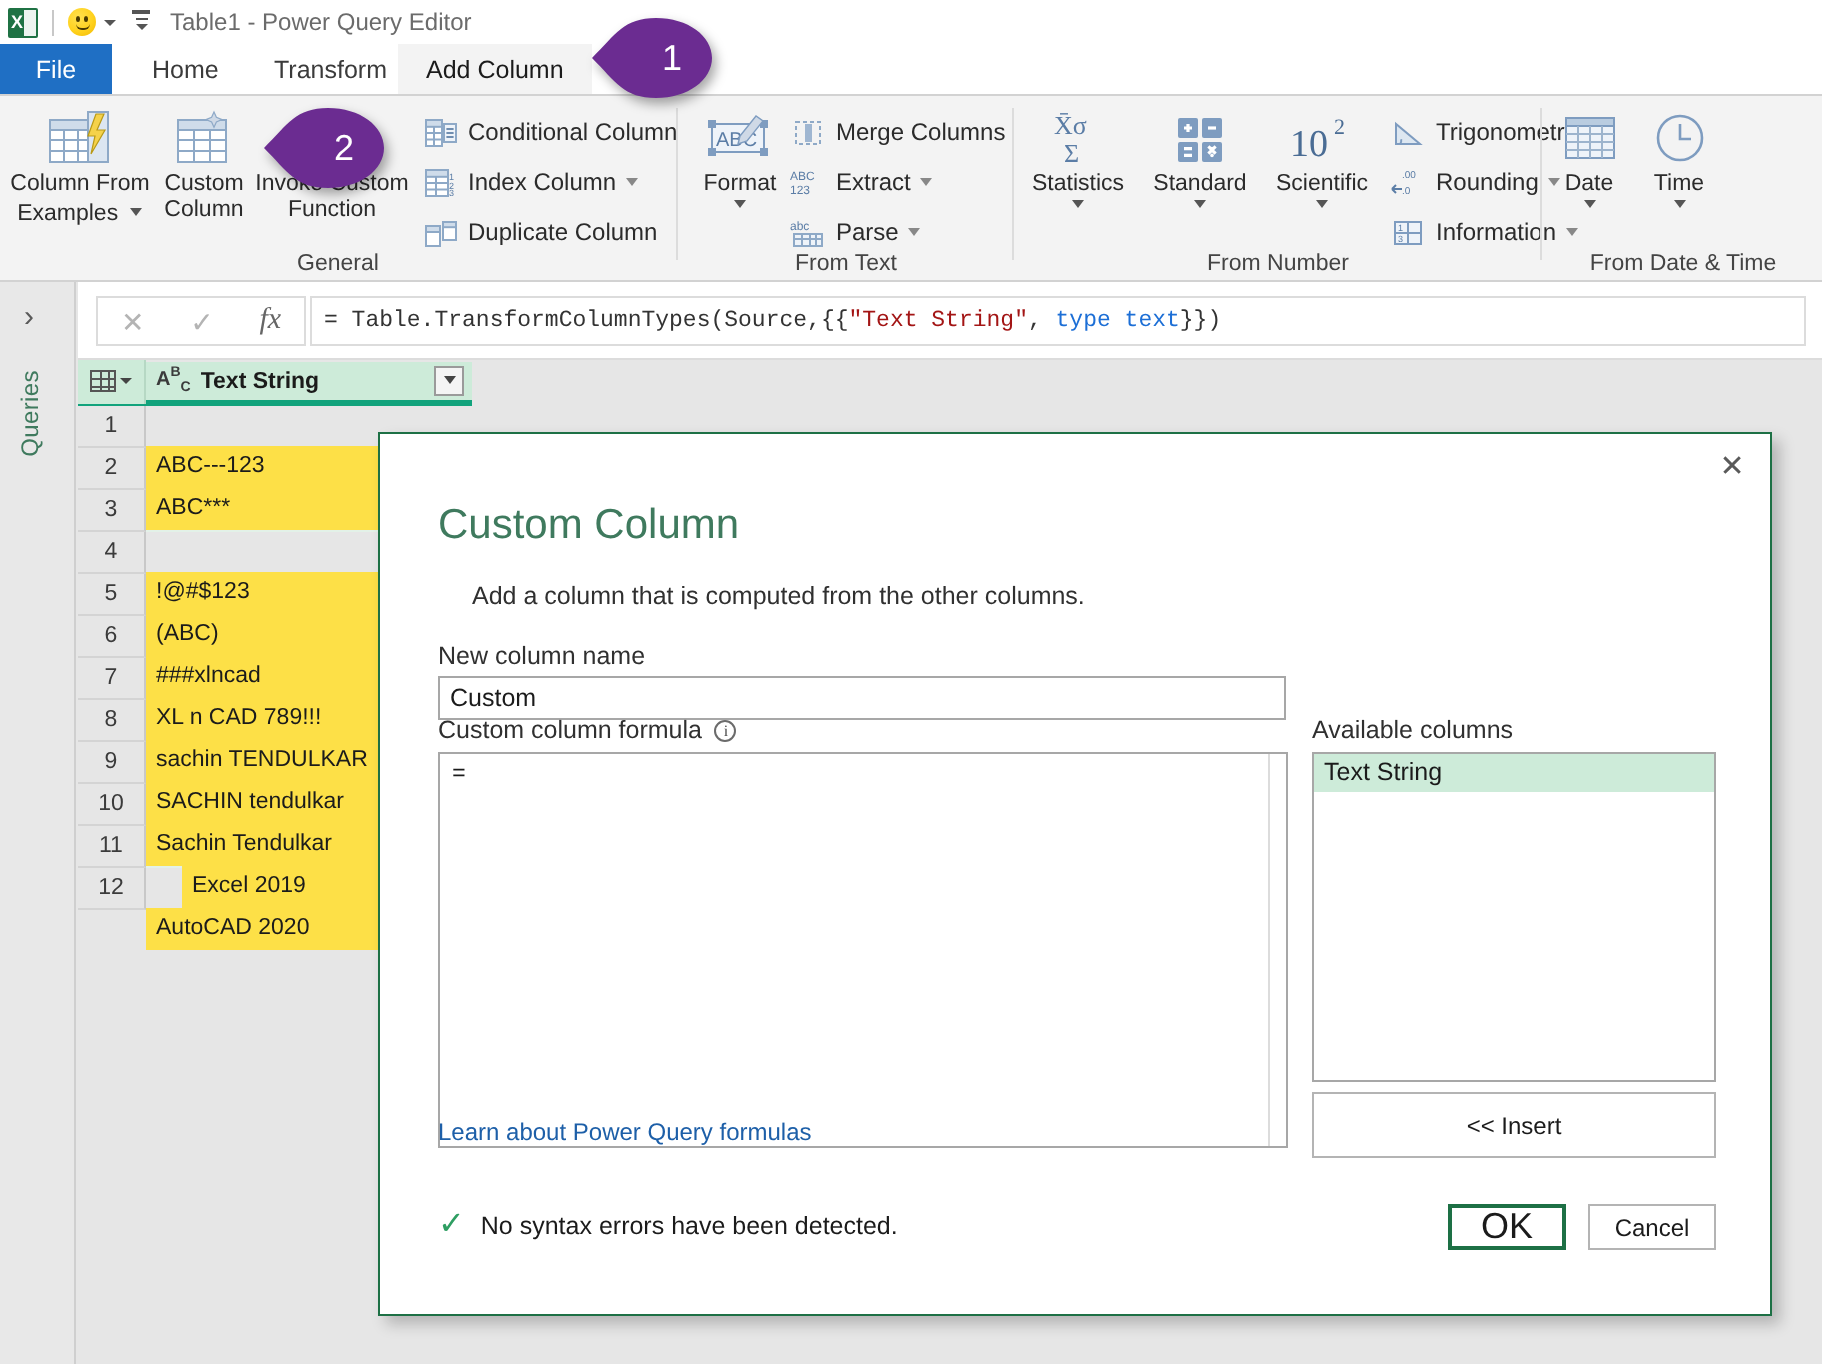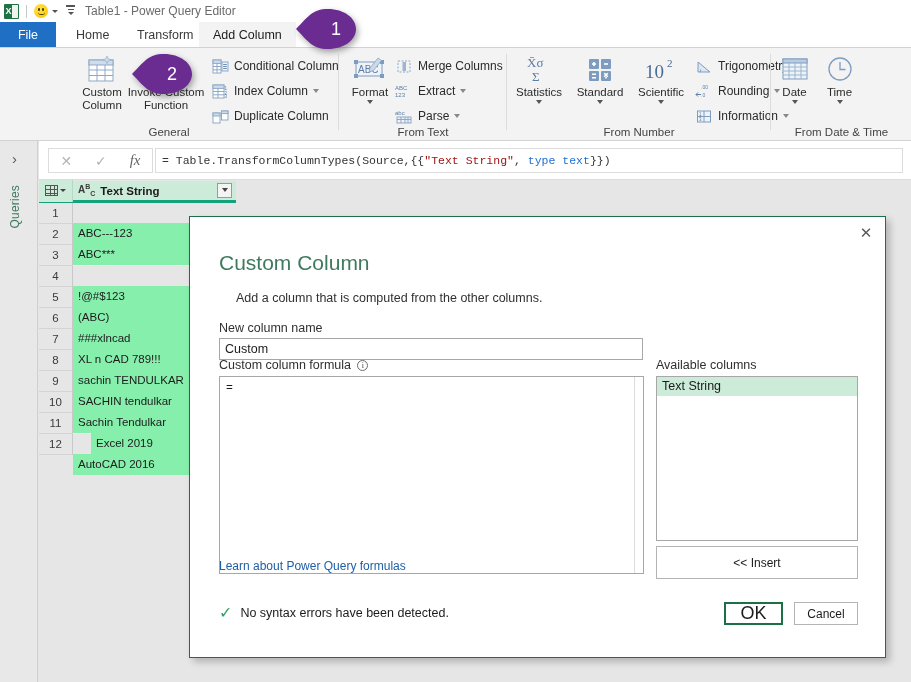--- a/index.html
+++ b/index.html
@@ -197,21 +197,21 @@
     position: absolute; left: 0; height: 21px; width: 197px;
     display: flex; align-items: center; border-bottom: 1px solid #e3f1e8;
   }
   .cell-num {
     width: 34px; height: 21px; display: flex; align-items: center; justify-content: center;
     background: #e6e6e6; border-right: 1px solid #c8c8c8; border-bottom: 1px solid #d4d4d4;
     font-size: 11.5px; color: #3b3b3b;
   }
   .cell-val {
     flex: 1; height: 21px; display: flex; align-items: center; padding-left: 5px;
-    background: #86efac; font-size: 11.5px; color: #1b1b1b; margin-top: 40px;
+    background: #fde047; font-size: 11.5px; color: #1b1b1b; margin-top: 40px;
   }
 
   
   .dlg {
     position: absolute; left: 189px; top: 216px; width: 697px; height: 442px;
     background: #ffffff; border: 1px solid #1d7045;
     box-shadow: 4px 4px 7px rgba(0,0,0,.22);
   }
   .dlg-close {
     position: absolute; right: 8px; top: 6px; width: 22px; height: 20px;
@@ -321,20 +321,34 @@
     <div class="tab home">Home</div>
     <div class="tab transform">Transform</div>
     <div class="tab addcol">Add Column</div>
   </div>
   <div class="tabbar-underline"></div>
 
   <div class="ribbon">
 
     <div class="rgroup" style="left:0; width:338px;">
 
+      <div class="bigbtn" style="left:2px; width:76px;">
+        <div class="ico">
+          <svg width="34" height="30" viewBox="0 0 34 30">
+            <rect x="2" y="6" width="21" height="21" fill="#fff" stroke="#8ea9c7"></rect>
+            <rect x="2" y="6" width="21" height="5" fill="#cfdcea" stroke="#8ea9c7"></rect>
+            <path d="M9 11v16M16 11v16M2 16h21M2 21.5h21" stroke="#8ea9c7" fill="none"></path>
+            <rect x="21" y="2" width="10" height="25" fill="#dce6f1" stroke="#8ea9c7"></rect>
+            <path d="M25 3l-4 11h3.5l-2 9 7-12h-4l3.5-8z" fill="#f5d24a" stroke="#b99a17" stroke-width=".6"></path>
+          </svg>
+        </div>
+        <div class="lbl">Column From</div>
+        <div class="lbl" style="display:inline-block">Examples</div>
+        <span style="display:inline-block;width:0;height:0;border-left:3.5px solid transparent;border-right:3.5px solid transparent;border-top:4px solid #555;vertical-align:2px;margin-left:3px;"></span>
+      </div>
 
       <div class="bigbtn" style="left:78px; width:48px;">
         <div class="ico">
           <svg width="34" height="30" viewBox="0 0 34 30">
             <rect x="4" y="6" width="24" height="21" fill="#fff" stroke="#8ea9c7"></rect>
             <rect x="4" y="6" width="24" height="5" fill="#cfdcea" stroke="#8ea9c7"></rect>
             <path d="M12 11v16M20 11v16M4 16h24M4 21.5h24" stroke="#8ea9c7" fill="none"></path>
             <g fill="#cfd9e6" stroke="#8ea9c7" stroke-width=".6">
               <path d="M22 2l1.2 2.6L26 5.8l-2.8 1.2L22 9.6 20.8 7 18 5.8l2.8-1.2z"></path>
             </g>
@@ -639,21 +653,21 @@
         <div class="grow" style="top: 211px;">
           <div class="cell-num">10</div>
           <div class="cell-val">Sachin Tendulkar</div>
         </div>
         <div class="grow" style="top: 232px; gap: 18px;">
           <div class="cell-num">11</div>
           <div class="cell-val">Excel 2019</div>
         </div>
         <div class="grow" style="top: 253px;">
           <div class="cell-num">12</div>
-          <div class="cell-val">AutoCAD 2016</div>
+          <div class="cell-val">AutoCAD 2020</div>
         </div>
       </div>
   </div>
 
   <div class="dlg">
     <div class="dlg-close">✕</div>
     <div class="dlg-title">Custom Column</div>
     <div class="dlg-sub">Add a column that is computed from the other columns.</div>
 
     <div class="lbl-newcol">New column name</div>

